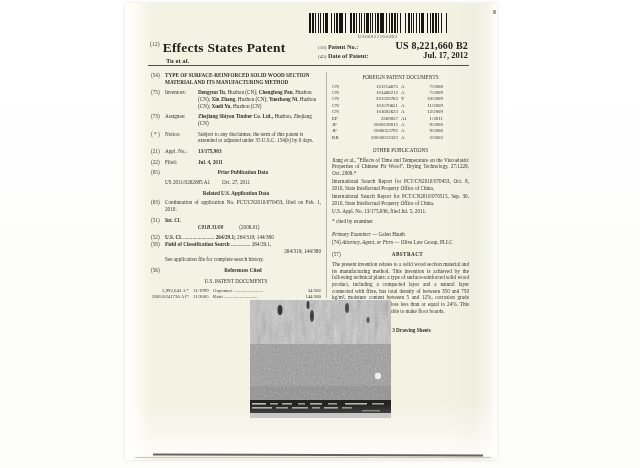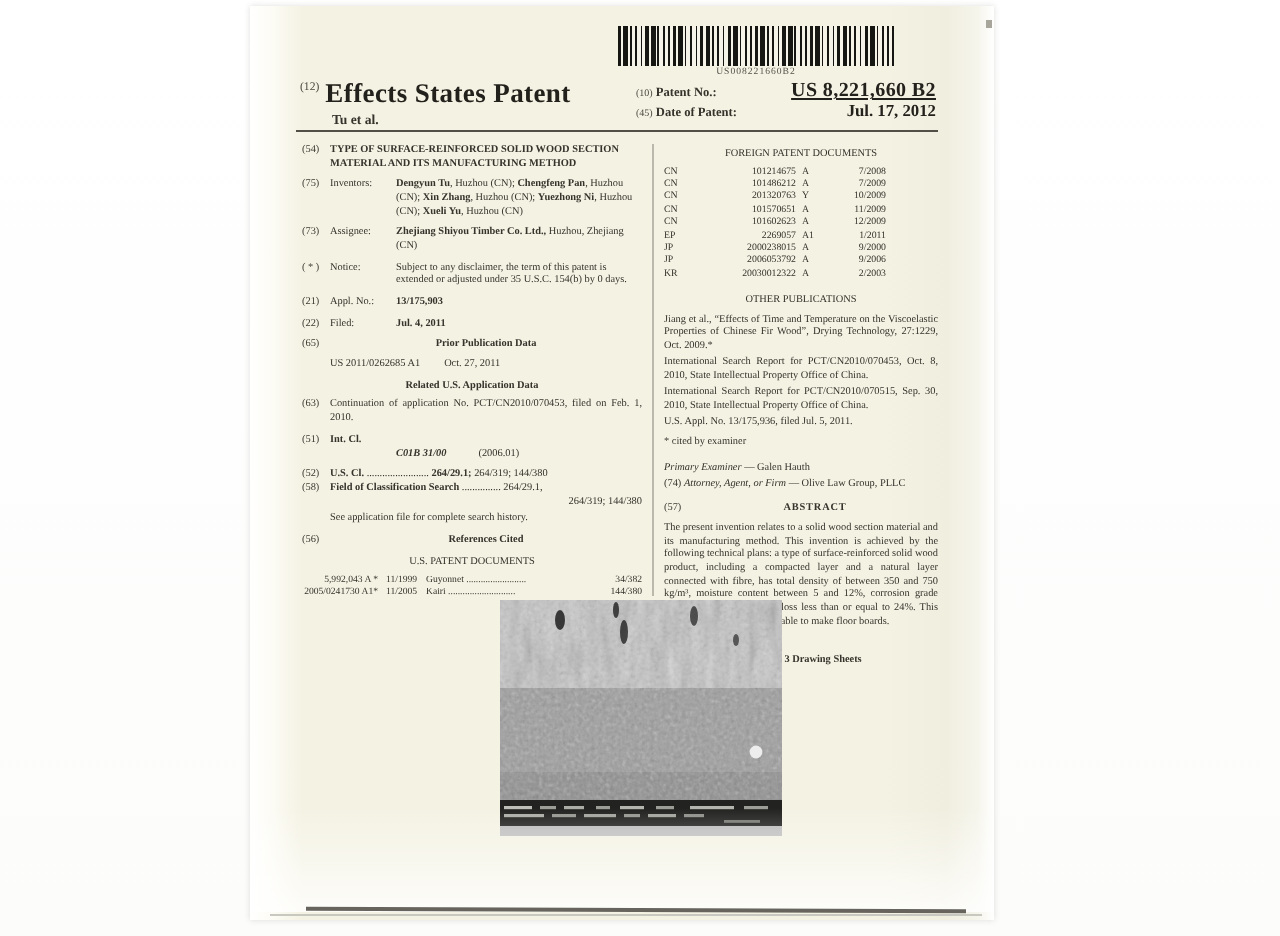--- a/index.html
+++ b/index.html
@@ -32,21 +32,21 @@
       #161612 11.4px 12.1px,#f6f4e8 12.1px 13.7px);}
   .barcode-label{font-size:4.8px;letter-spacing:.5px;color:#55534a;margin-top:1px;}
   .h-left{position:absolute;left:25px;top:35px;}
   .h12{font-size:5.8px;color:#4a483f;vertical-align:6px;margin-right:3px;}
   .h-title{font-size:13.5px;font-weight:bold;letter-spacing:.2px;color:#23211b;}
   .h-by{font-size:6.8px;font-weight:bold;margin-left:16px;margin-top:1px;}
   .h-right{position:absolute;left:193px;top:37px;width:150px;}
   .h-row{display:flex;justify-content:space-between;align-items:baseline;}
   .h-lab{font-size:6.3px;font-weight:bold;}
   .h-code{font-size:5px;font-weight:normal;color:#4a483f;}
-  .h-patno{font-size:10px;font-weight:bold;letter-spacing:.2px;color:#23211b;text-decoration:underline;}
+  .h-patno{font-size:10px;font-weight:bold;letter-spacing:.2px;color:#23211b;}
   .h-date{font-size:8.4px;font-weight:bold;color:#23211b;text-align:center;}
   .header-rule{position:absolute;left:23px;top:62px;width:321px;height:1.2px;background:#514f47;}
   .divider{position:absolute;left:201px;top:69px;width:1px;height:226px;background:#8d8b80;opacity:.55;}
   
   .col-left{position:absolute;left:26px;top:69px;width:170px;font-size:5.2px;line-height:1.28;}
   .col-right{position:absolute;left:207px;top:69px;width:137px;font-size:5.2px;line-height:1.28;}
   .entry{display:flex;margin-bottom:4px;}
   .code{width:14px;flex:none;color:#3c3a32;}
   .lab{width:33px;flex:none;}
   .val{flex:1;}

